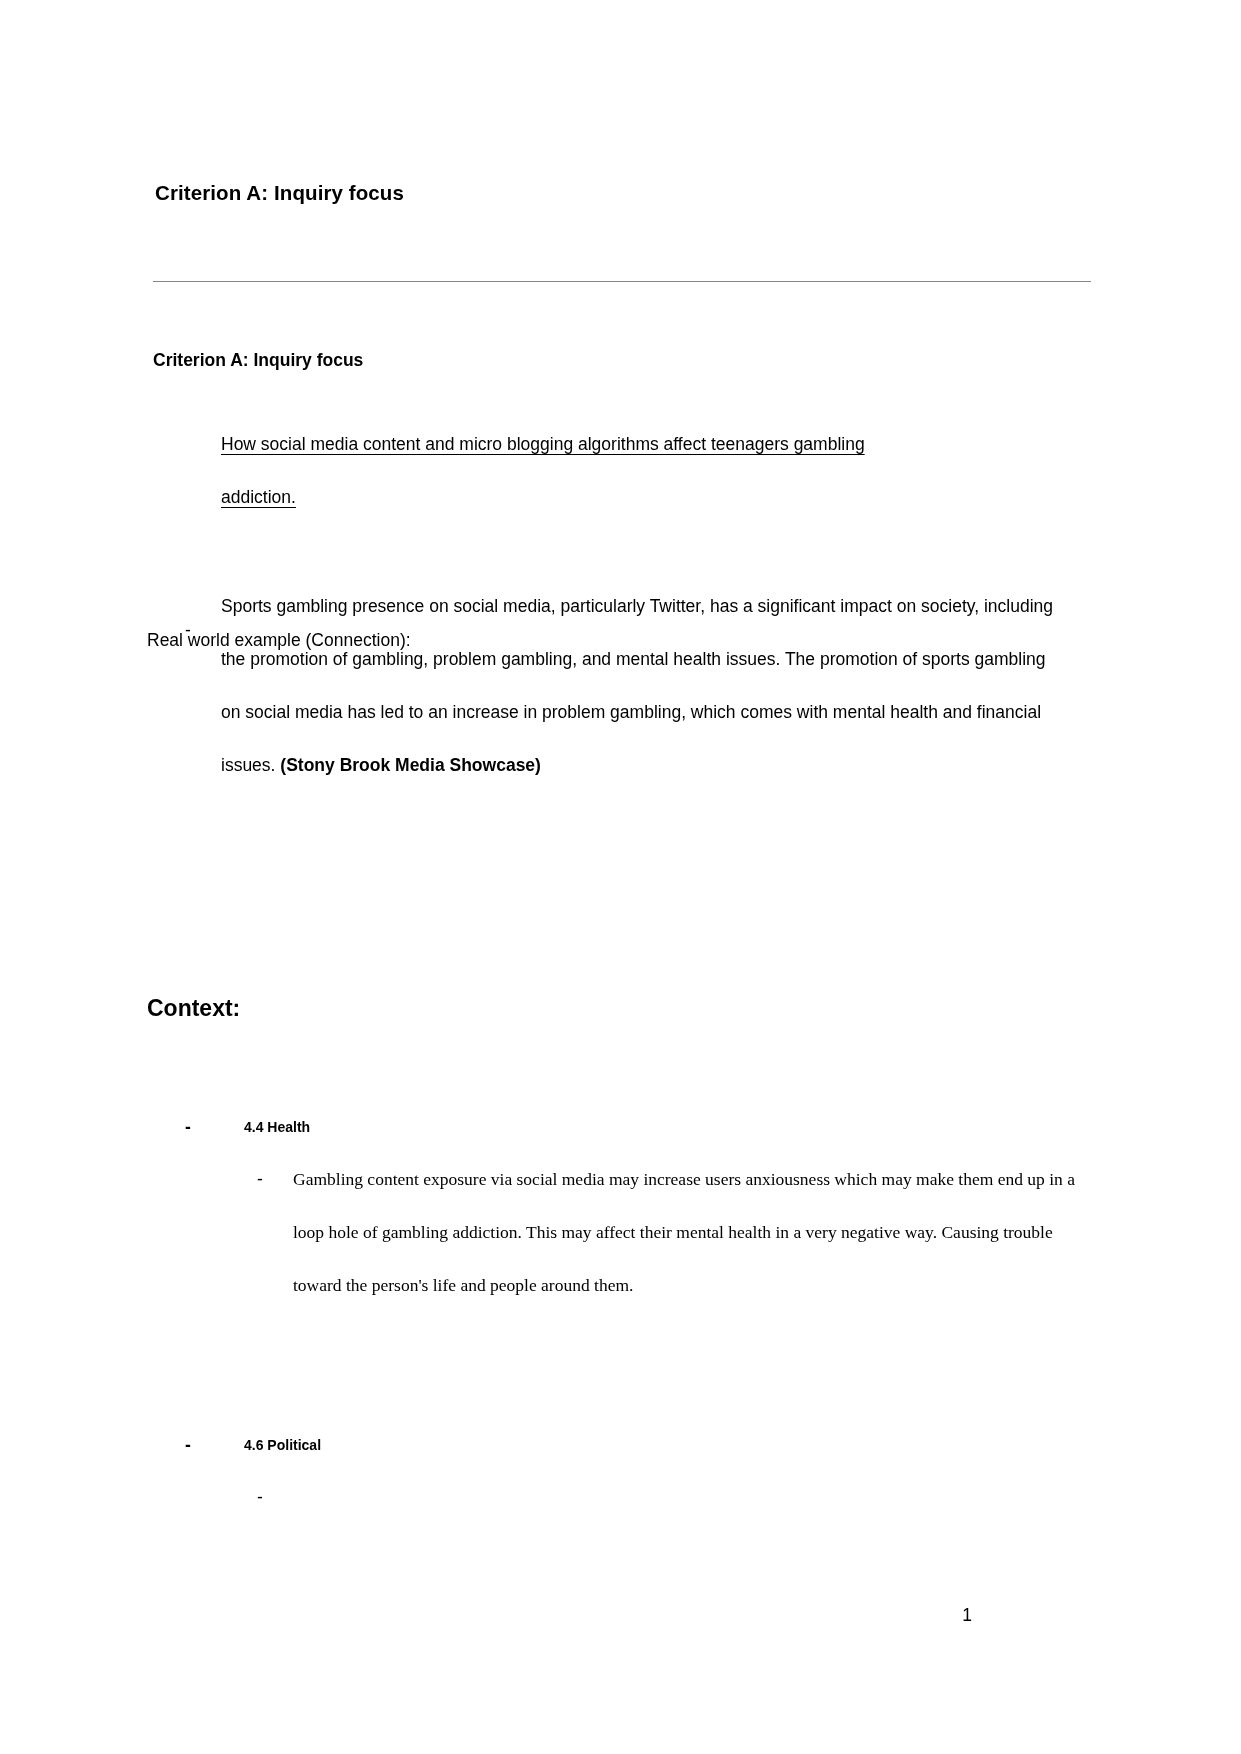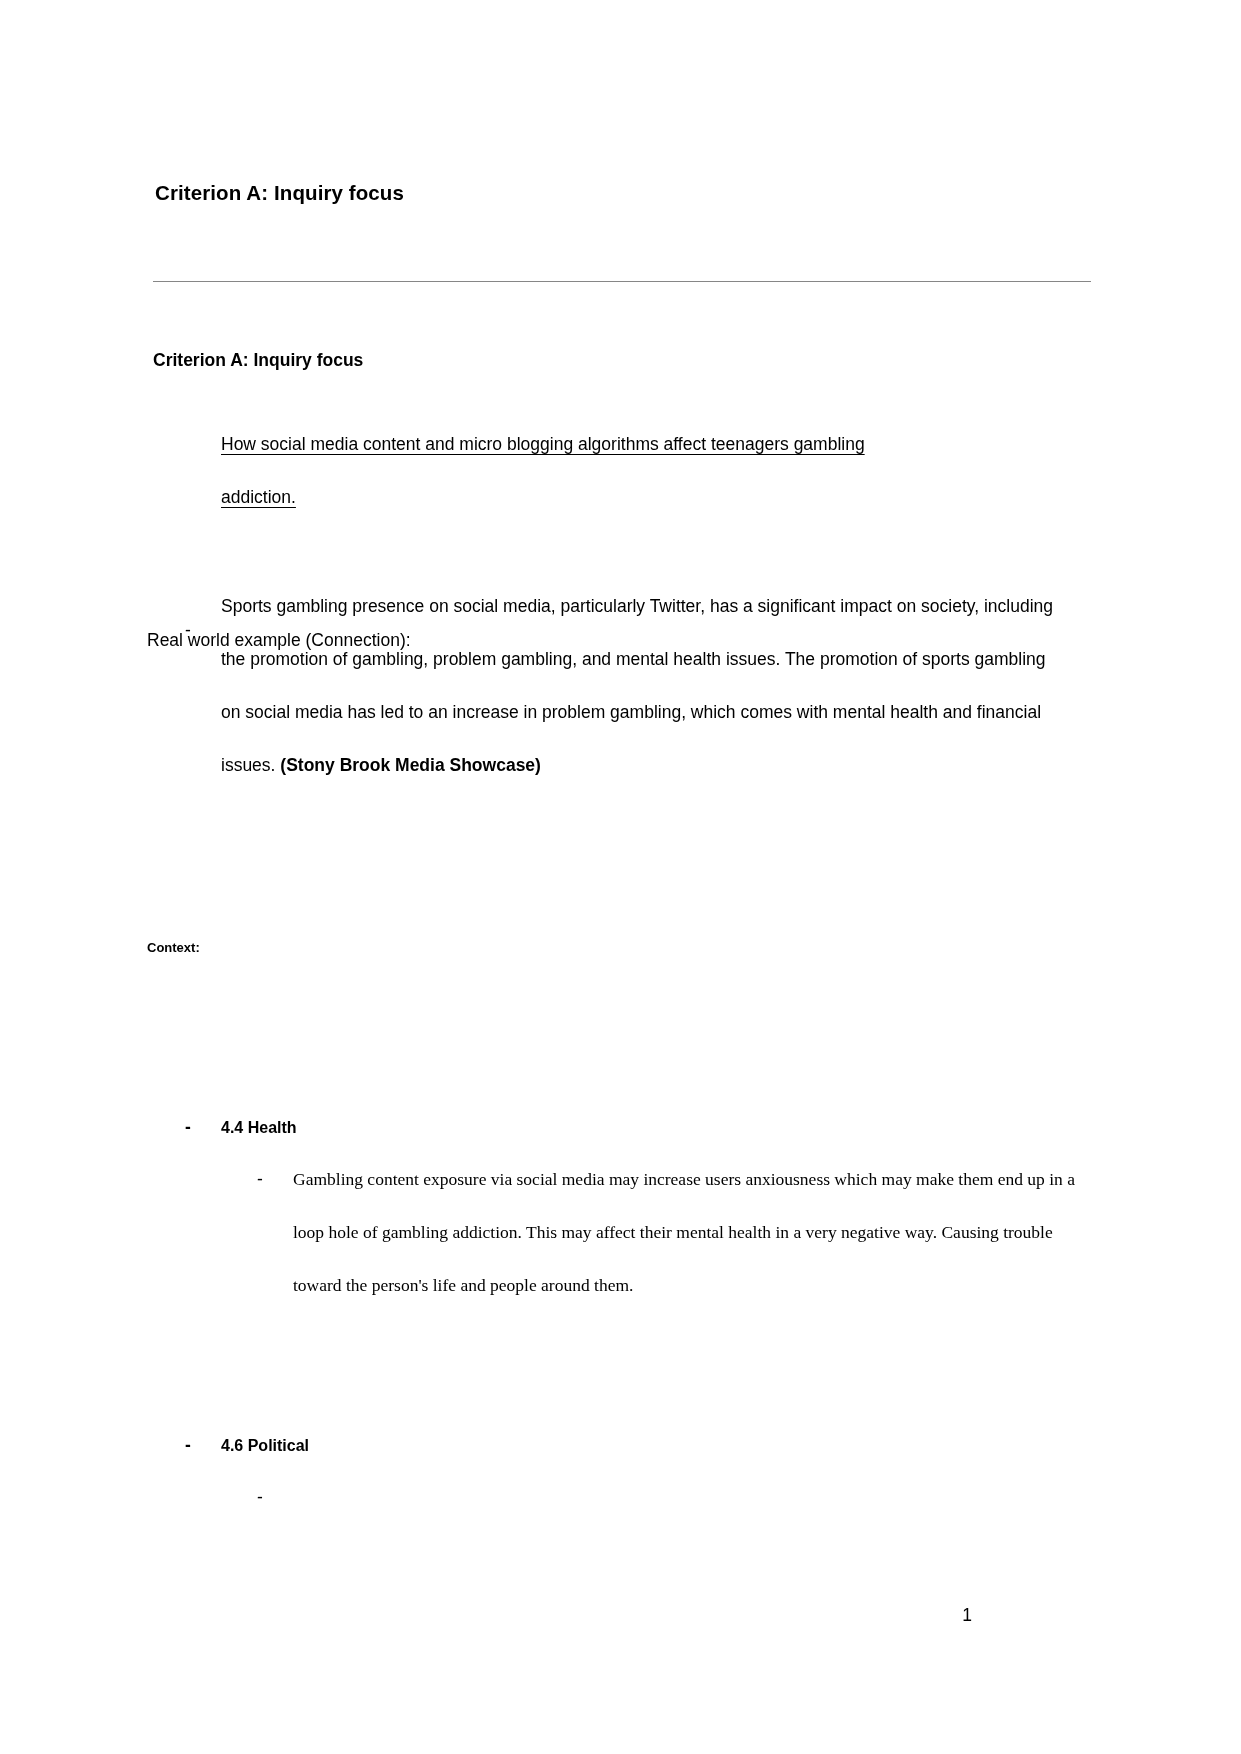--- a/index.html
+++ b/index.html
@@ -74,38 +74,39 @@
     line-height: 53px;
   }
   .btext {
     position: absolute;
     font-size: 17.5px;
     line-height: 53px;
   }
   .context-heading {
     position: absolute;
     left: 147px;
-    top: 940px;
-    font-size: 13px;
+    top: 995px;
+    font-size: 23px;
     font-weight: bold;
     line-height: 1.2;
     white-space: nowrap;
   }
   .lvl1-dash {
     position: absolute;
     font-size: 17.5px;
     font-weight: bold;
     line-height: 53px;
   }
   .lvl1-label {
     position: absolute;
-    font-size: 16px;
+    font-size: 14px;
     font-weight: bold;
     line-height: 53px;
     white-space: nowrap;
+    margin-left: 23px;
   }
   .lvl2-dash {
     position: absolute;
     font-size: 17.5px;
     line-height: 53px;
   }
   .lvl2-text {
     position: absolute;
     font-size: 17.5px;
     line-height: 53px;

